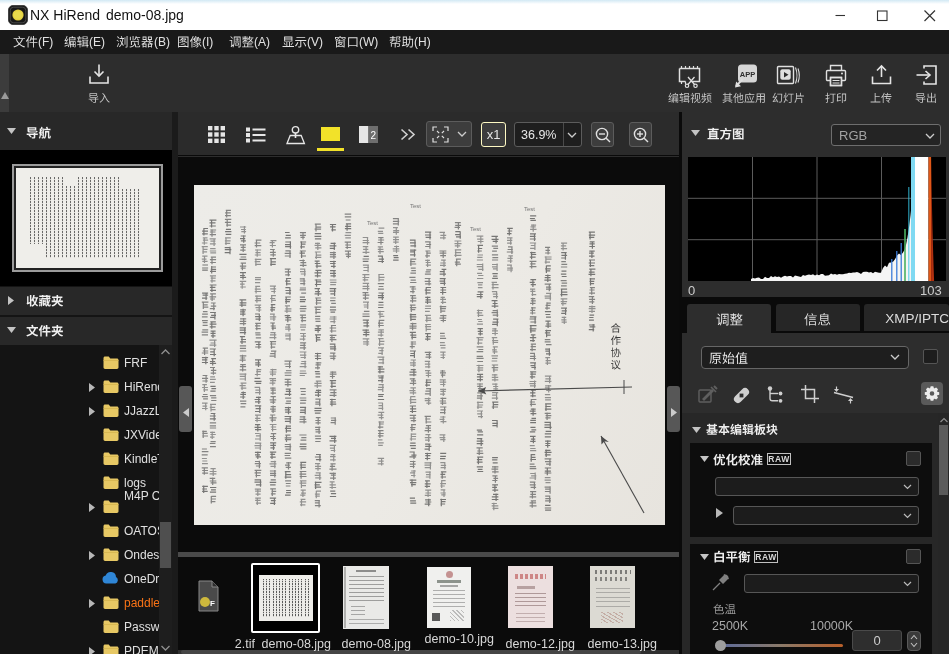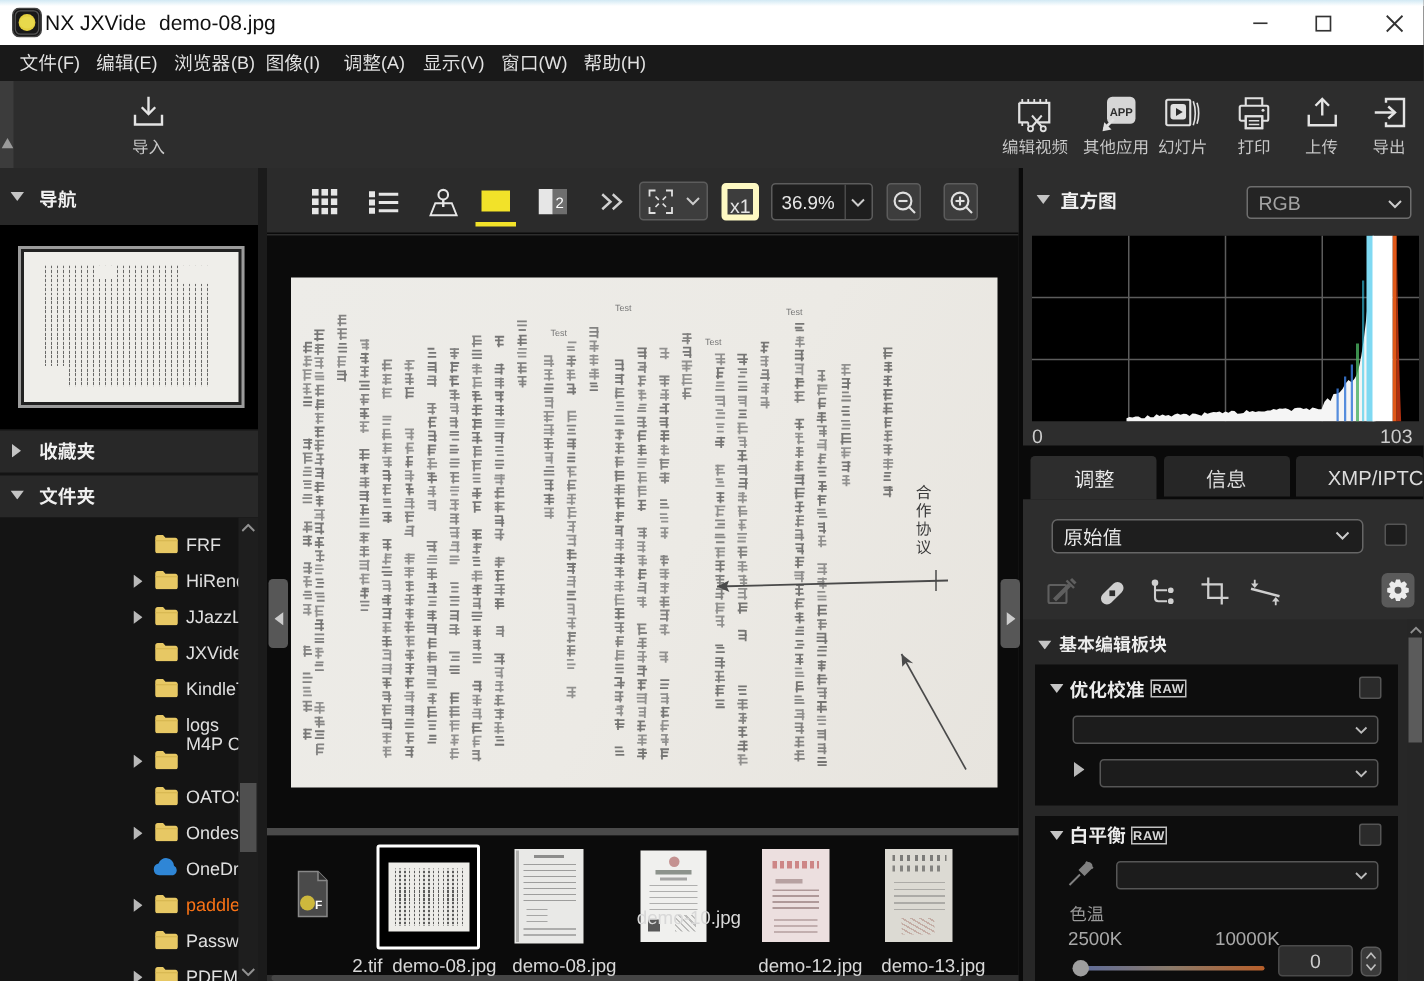--- a/index.html
+++ b/index.html
@@ -8,21 +8,21 @@
 .lbl{color:#d8d8d8;font-size:11px;text-align:right}
 </style></head><body>
 <div class="a" style="left:0;top:0;width:949px;height:30px;background:#fff">
     <div class="a" style="left:0;top:0;width:949px;height:4px;background:linear-gradient(180deg,#d2e9f4,#ffffff)"></div>
     <svg class="a" style="left:8px;top:5px" width="20" height="20" viewBox="0 0 20 20">
 <rect x="0.5" y="0.5" width="19" height="19" rx="4.5" fill="#181818" stroke="#444"></rect>
 <rect x="2.2" y="2.2" width="15.6" height="15.6" rx="3.4" fill="none" stroke="#555" stroke-width="0.8"></rect>
 <circle cx="10" cy="10" r="5.6" fill="#e3cf3e"></circle>
 <path d="M6 7.5 Q10 4.5 14 7.5 Q15.5 10 14 12.5 Q10 15.5 6 12.5 Q4.5 10 6 7.5Z" fill="#e8d94e" opacity="0.9"></path>
 </svg>
-    <div class="a" style="left:30px;top:7px;font-size:14px;color:#111">NX JXVide</div>
+    <div class="a" style="left:30px;top:7px;font-size:14px;color:#111">NX HiRend</div>
     <div class="a" style="left:106px;top:7px;font-size:14px;color:#111">demo-08.jpg</div>
     <svg class="a" style="left:812px;top:0" width="137" height="30" viewBox="0 0 137 30">
       <path d="M23.5 15.5h9.5" stroke="#333" stroke-width="1.1" fill="none"></path>
       <rect x="65.5" y="11" width="9.5" height="9.5" fill="none" stroke="#333" stroke-width="1.1"></rect>
       <path d="M112.5 10.5L123 21M123 10.5L112.5 21" stroke="#333" stroke-width="1.2" fill="none"></path>
     </svg>
   </div>
 <div class="a" style="left:0;top:30px;width:949px;height:24px;background:#191919"></div>
 <svg class="a" style="left:13px;top:34px;overflow:visible" width="25" height="16" viewBox="0 -12.5 25 16">
     <path fill="#e2e2e2" d="M5.3 -10.3C5.7 -9.7 6.1 -8.8 6.2 -8.3L7.2 -8.7C7.1 -9.2 6.6 -10.0 6.3 -10.6ZM0.6 -8.3V-7.4H2.6C3.3 -5.5 4.3 -3.8 5.6 -2.5C4.2 -1.4 2.5 -0.5 0.5 0.1C0.6 0.3 0.9 0.8 1.0 1.0C3.1 0.3 4.9 -0.6 6.3 -1.8C7.7 -0.6 9.4 0.4 11.4 0.9C11.6 0.7 11.9 0.2 12.1 0.1C10.1 -0.5 8.4 -1.3 7.0 -2.5C8.3 -3.8 9.2 -5.4 10.0 -7.4H11.9V-8.3ZM6.3 -3.2C5.1 -4.4 4.2 -5.8 3.6 -7.4H8.9C8.3 -5.7 7.4 -4.3 6.3 -3.2Z M16.5 -4.3V-3.4H20.1V1.0H21.0V-3.4H24.4V-4.3H21.0V-7.0H23.9V-7.9H21.0V-10.4H20.1V-7.9H18.4C18.5 -8.5 18.7 -9.1 18.8 -9.7L17.9 -9.9C17.6 -8.2 17.1 -6.6 16.4 -5.6C16.6 -5.5 17.0 -5.2 17.2 -5.1C17.5 -5.6 17.8 -6.3 18.1 -7.0H20.1V-4.3ZM15.8 -10.5C15.2 -8.6 14.1 -6.7 12.9 -5.5C13.1 -5.2 13.3 -4.8 13.4 -4.5C13.8 -5.0 14.2 -5.5 14.6 -6.0V1.0H15.5V-7.5C16.0 -8.3 16.4 -9.3 16.7 -10.2Z"></path>
@@ -287,21 +287,21 @@
 <path d="M1.5 1.5L7 6.5 1.5 11.5M8.5 1.5L14 6.5 8.5 11.5"></path>
   </svg>
 <div class="a" style="left:426px;top:121px;width:46px;height:26px;background:#3d3d3d;border:1px solid #5c5c5c;border-radius:3px"></div>
 <svg class="a" style="left:432px;top:126px" width="17" height="17" viewBox="0 0 17 17" fill="none" stroke="#e0e0e0" stroke-width="1.2">
 <path d="M1 5V1h4M12 1h4v4M16 12v4h-4M5 16H1v-4"></path>
 <path d="M5 5l2.2 2.2M12 5L9.8 7.2M12 12l-2.2-2.2M5 12l2.2-2.2" stroke-width="1.1"></path>
 </svg>
 <svg class="a" style="left:457px;top:131px" width="10" height="7" fill="none" stroke="#cccccc" stroke-width="1.3">
     <path d="M1 1l4 4 4-4"></path>
   </svg>
-<div class="a" style="left:481px;top:122px;width:25px;height:25px;background:#3d3d3d;border:4px solid #fef9c3;border-radius:3px;color:#e4e4e4;font-size:13px;text-align:center;line-height:23px">x1</div>
+<div class="a" style="left:481px;top:122px;width:25px;height:25px;background:#3d3d3d;border:1px solid #fef9c3;border-radius:3px;color:#e4e4e4;font-size:13px;text-align:center;line-height:23px">x1</div>
 <div class="a" style="left:514px;top:122px;width:68px;height:25px;background:#1e1e1e;border:1px solid #5c5c5c;border-radius:3px"></div>
 <div class="a" style="left:521px;top:128px;font-size:12.5px;color:#e8e8e8">36.9%</div>
 <div class="a" style="left:563px;top:123px;width:1px;height:23px;background:#4a4a4a"></div>
 <svg class="a" style="left:567px;top:132px" width="10" height="7" fill="none" stroke="#cccccc" stroke-width="1.3">
     <path d="M1 1l4 4 4-4"></path>
   </svg>
 <div class="a" style="left:591px;top:122px;width:23px;height:25px;background:#3d3d3d;border:1px solid #5c5c5c;border-radius:3px"></div>
 <svg class="a" style="left:594px;top:126px" width="18" height="18" viewBox="0 0 18 18" fill="none" stroke="#e0e0e0" stroke-width="1.4">
 <circle cx="8" cy="8" r="5.6"></circle>
     <path d="M12.2 12.2l3.8 3.8"></path>
@@ -388,21 +388,21 @@
     <div style="position:absolute;left:5px;top:4px;right:4px;height:4px;background:repeating-linear-gradient(90deg, rgba(60,60,60,0.6) 0 2px, transparent 2px 5px)"></div>
     <div style="position:absolute;left:5px;top:11px;right:7px;height:4px;background:repeating-linear-gradient(90deg, rgba(60,60,60,0.55) 0 2px, transparent 2px 5px)"></div>
     <div style="position:absolute;left:6px;top:21px;right:5px;height:20px;background:repeating-linear-gradient(0deg, rgba(100,100,100,0.4) 0 1px, transparent 1px 4.5px)"></div>
     <div style="position:absolute;left:11px;bottom:5px;width:22px;height:11px;background:repeating-linear-gradient(30deg, rgba(150,90,80,0.35) 0 1px, transparent 1px 3px)"></div>
   </div>
 <div class="a" style="left:178px;top:650px;width:501px;height:4px;background:#2f2f2f"></div>
 <div class="a" style="left:181px;top:650px;width:460px;height:4px;background:#454545;border-radius:2px"></div>
 <div class="a lbl" style="left:165px;top:637px;width:90px;font-size:12.5px">2.tif</div>
 <div class="a lbl" style="left:241px;top:637px;width:90px;font-size:12.5px">demo-08.jpg</div>
 <div class="a lbl" style="left:321px;top:637px;width:90px;font-size:12.5px">demo-08.jpg</div>
-<div class="a lbl" style="left:404px;top:605px;width:90px;font-size:12.5px">demo-10.jpg</div>
+<div class="a lbl" style="left:404px;top:632px;width:90px;font-size:12.5px">demo-10.jpg</div>
 <div class="a lbl" style="left:485px;top:637px;width:90px;font-size:12.5px">demo-12.jpg</div>
 <div class="a lbl" style="left:567px;top:637px;width:90px;font-size:12.5px">demo-13.jpg</div>
 <div class="a" style="left:682px;top:112px;width:267px;height:542px;background:#2d2d2d"></div>
 <svg class="a" style="left:691px;top:130px" width="9" height="6">
     <path d="M0 0h9L4.5 6Z" fill="#c4c4c4"></path>
   </svg>
 <svg class="a" style="left:707px;top:126px;overflow:visible" width="38" height="16" viewBox="0 -12.5 38 16">
     <path fill="#f0f0f0" d="M2.1 -7.8V-0.6H0.5V0.8H12.0V-0.6H10.4V-7.8H6.6L6.7 -8.4H11.7V-9.7H7.0L7.1 -10.5L5.4 -10.7L5.4 -9.7H0.8V-8.4H5.2L5.1 -7.8ZM3.6 -4.8H8.9V-4.2H3.6ZM3.6 -5.9V-6.5H8.9V-5.9ZM3.6 -3.1H8.9V-2.4H3.6ZM3.6 -0.6V-1.3H8.9V-0.6Z M17.7 -10.2C17.9 -9.7 18.2 -9.1 18.4 -8.6H13.2V-7.2H16.3C16.2 -4.5 16.0 -1.7 12.9 -0.1C13.3 0.2 13.8 0.8 14.0 1.2C16.3 -0.1 17.2 -2.1 17.6 -4.2H21.6C21.4 -2.0 21.2 -0.9 20.9 -0.6C20.7 -0.4 20.5 -0.4 20.3 -0.4C19.9 -0.4 19.0 -0.4 18.1 -0.5C18.4 -0.1 18.7 0.5 18.7 1.0C19.5 1.0 20.4 1.0 20.9 1.0C21.4 0.9 21.8 0.8 22.2 0.4C22.7 -0.2 23.0 -1.6 23.2 -5.0C23.2 -5.2 23.2 -5.6 23.2 -5.6H17.9C17.9 -6.1 18.0 -6.7 18.0 -7.2H24.4V-8.6H19.2L20.1 -9.0C19.9 -9.5 19.5 -10.2 19.2 -10.8Z M25.9 -10.1V1.1H27.3V0.7H35.1V1.1H36.6V-10.1ZM28.3 -1.7C30.0 -1.6 32.1 -1.1 33.3 -0.6H27.3V-4.4C27.6 -4.1 27.8 -3.6 27.9 -3.4C28.6 -3.5 29.2 -3.7 29.9 -4.0L29.5 -3.3C30.5 -3.1 31.9 -2.7 32.6 -2.3L33.2 -3.2C32.5 -3.6 31.3 -3.9 30.3 -4.1C30.6 -4.3 31.0 -4.4 31.3 -4.6C32.3 -4.1 33.4 -3.8 34.5 -3.5C34.6 -3.8 34.9 -4.2 35.1 -4.5V-0.6H33.5L34.1 -1.7C32.8 -2.1 30.7 -2.5 29.0 -2.7ZM30.1 -8.8C29.4 -7.9 28.4 -7.0 27.4 -6.4C27.7 -6.2 28.1 -5.8 28.4 -5.5C28.6 -5.7 28.9 -5.9 29.1 -6.1C29.4 -5.8 29.7 -5.6 30.0 -5.4C29.2 -5.0 28.2 -4.8 27.3 -4.6V-8.8ZM30.2 -8.8H35.1V-4.7C34.2 -4.8 33.4 -5.1 32.6 -5.4C33.4 -5.9 34.2 -6.6 34.7 -7.4L33.8 -7.9L33.6 -7.8H30.9C31.0 -8.0 31.2 -8.2 31.3 -8.4ZM31.3 -6.0C30.8 -6.2 30.4 -6.5 30.1 -6.7H32.5C32.1 -6.5 31.7 -6.2 31.3 -6.0Z"></path>
   </svg>
 <div class="a" style="left:831px;top:124px;width:110px;height:22px;background:#242424;border:1px solid #6e6e6e;border-radius:3px"></div>

